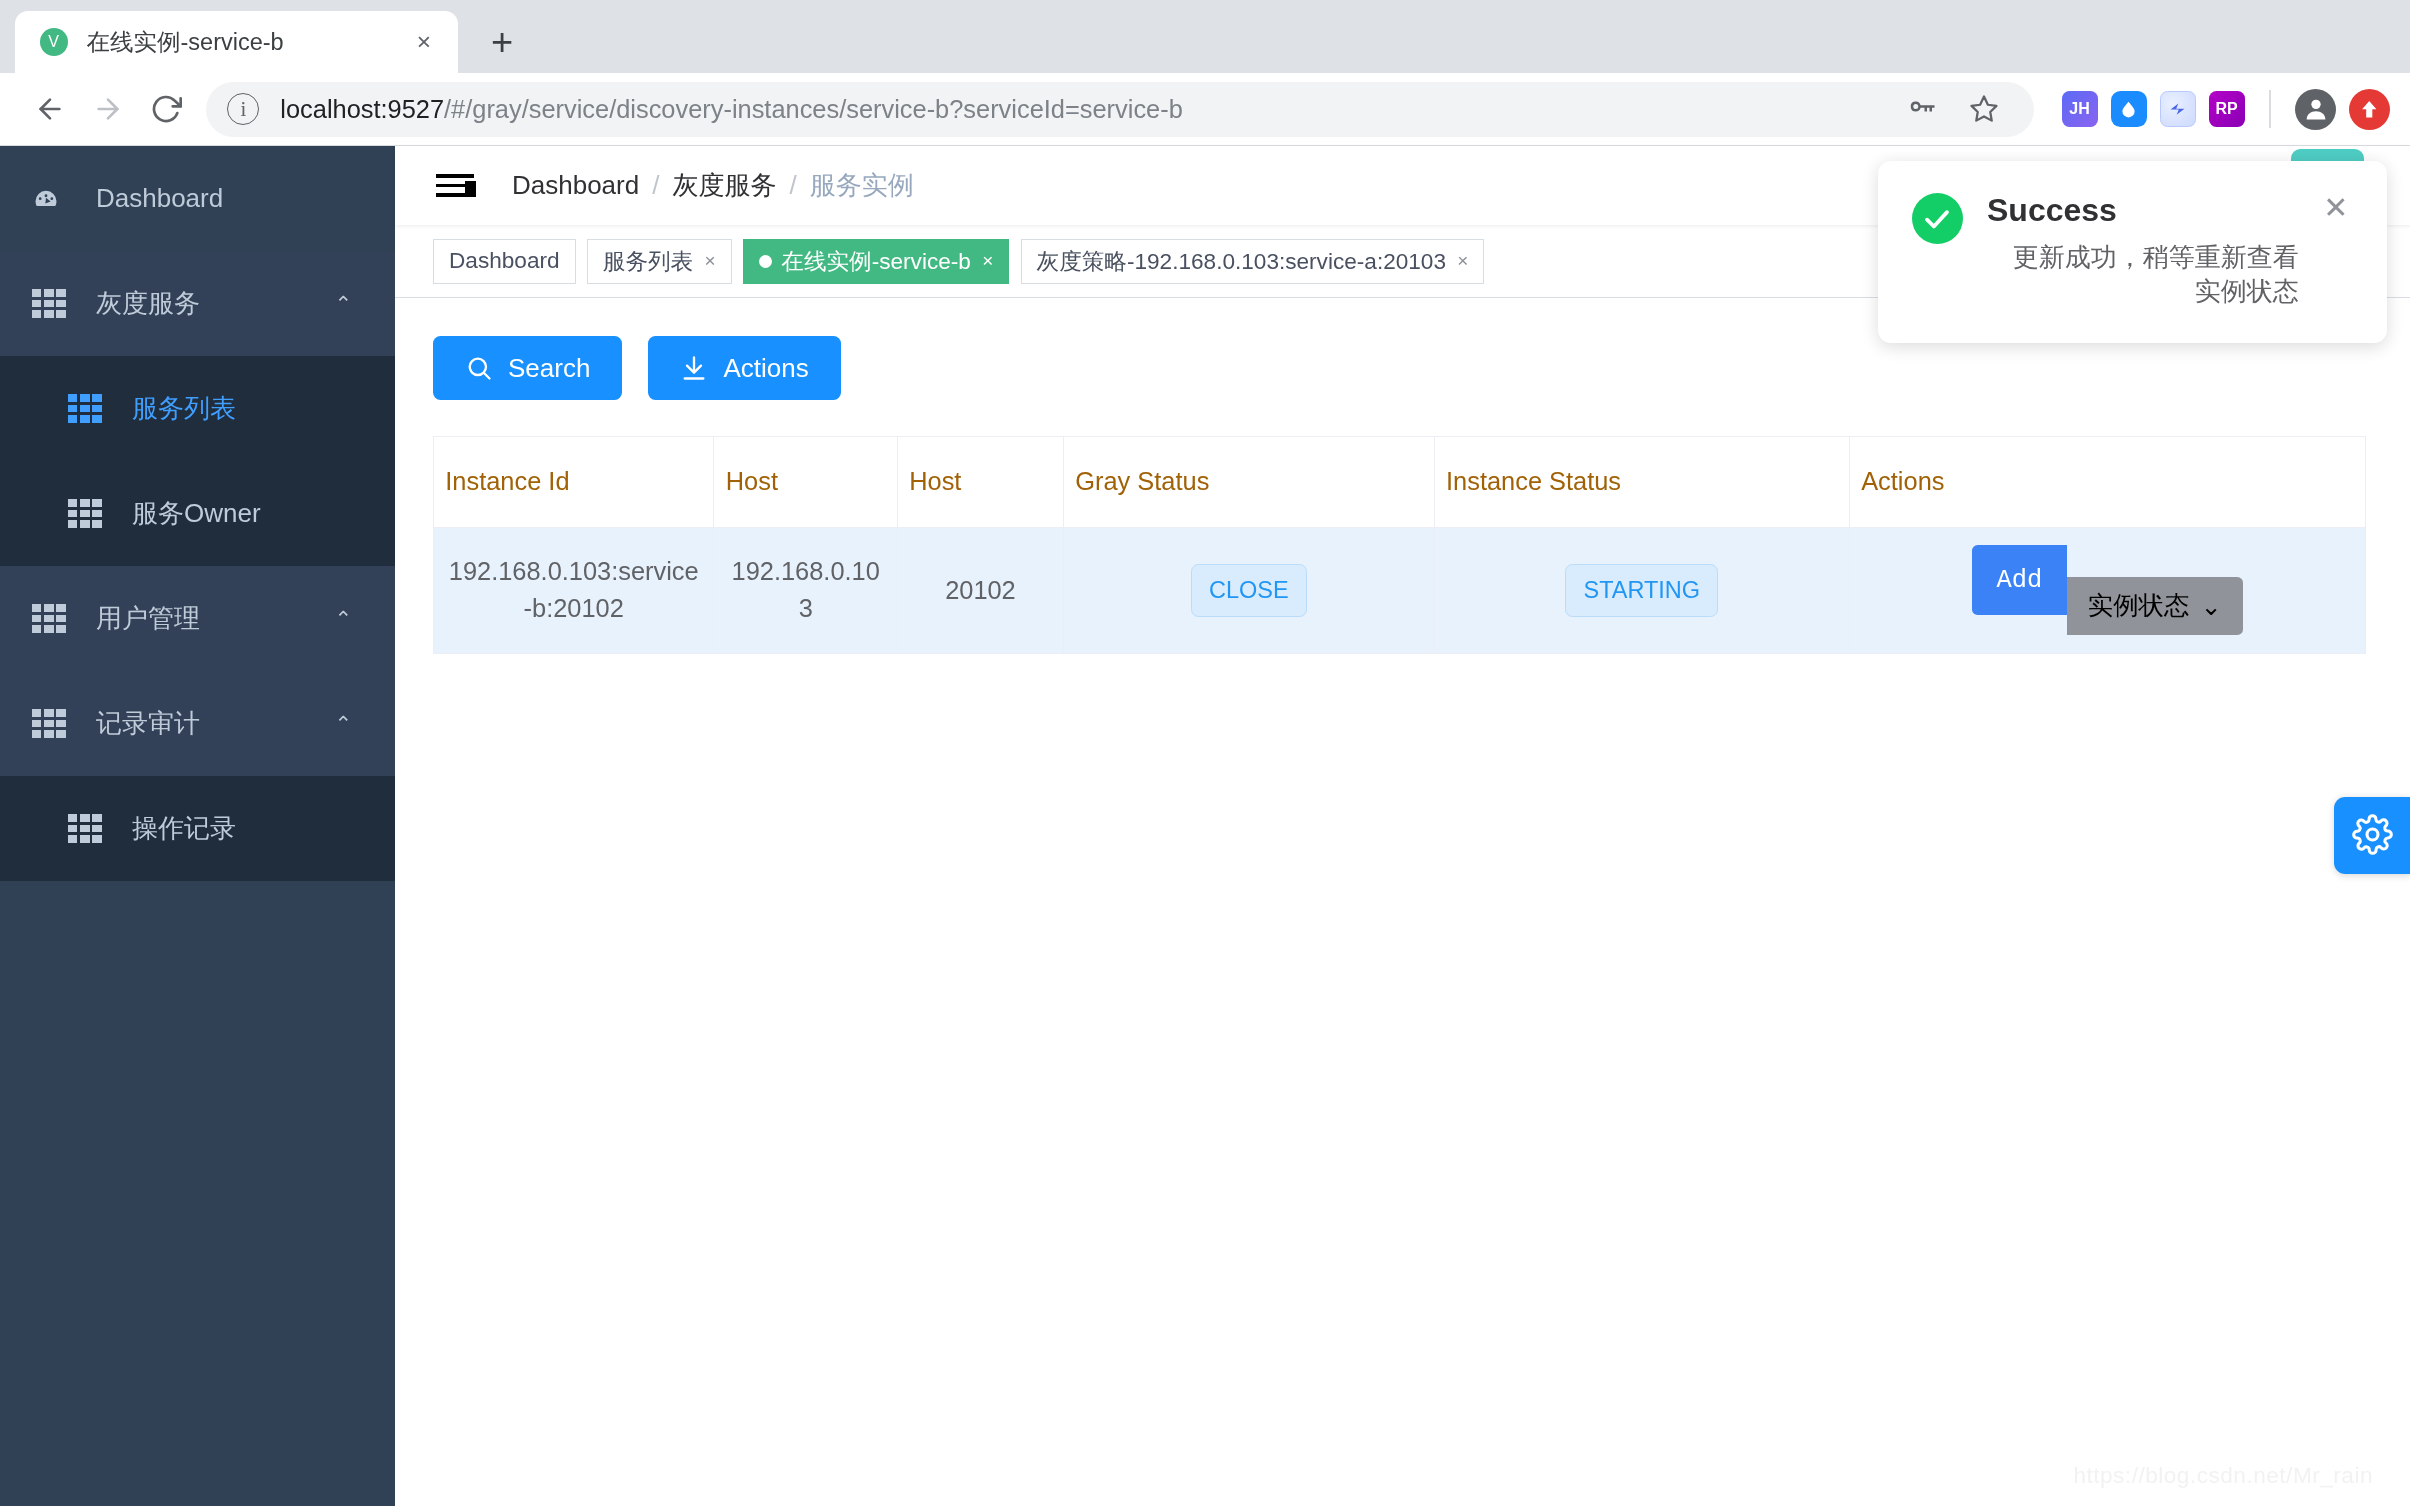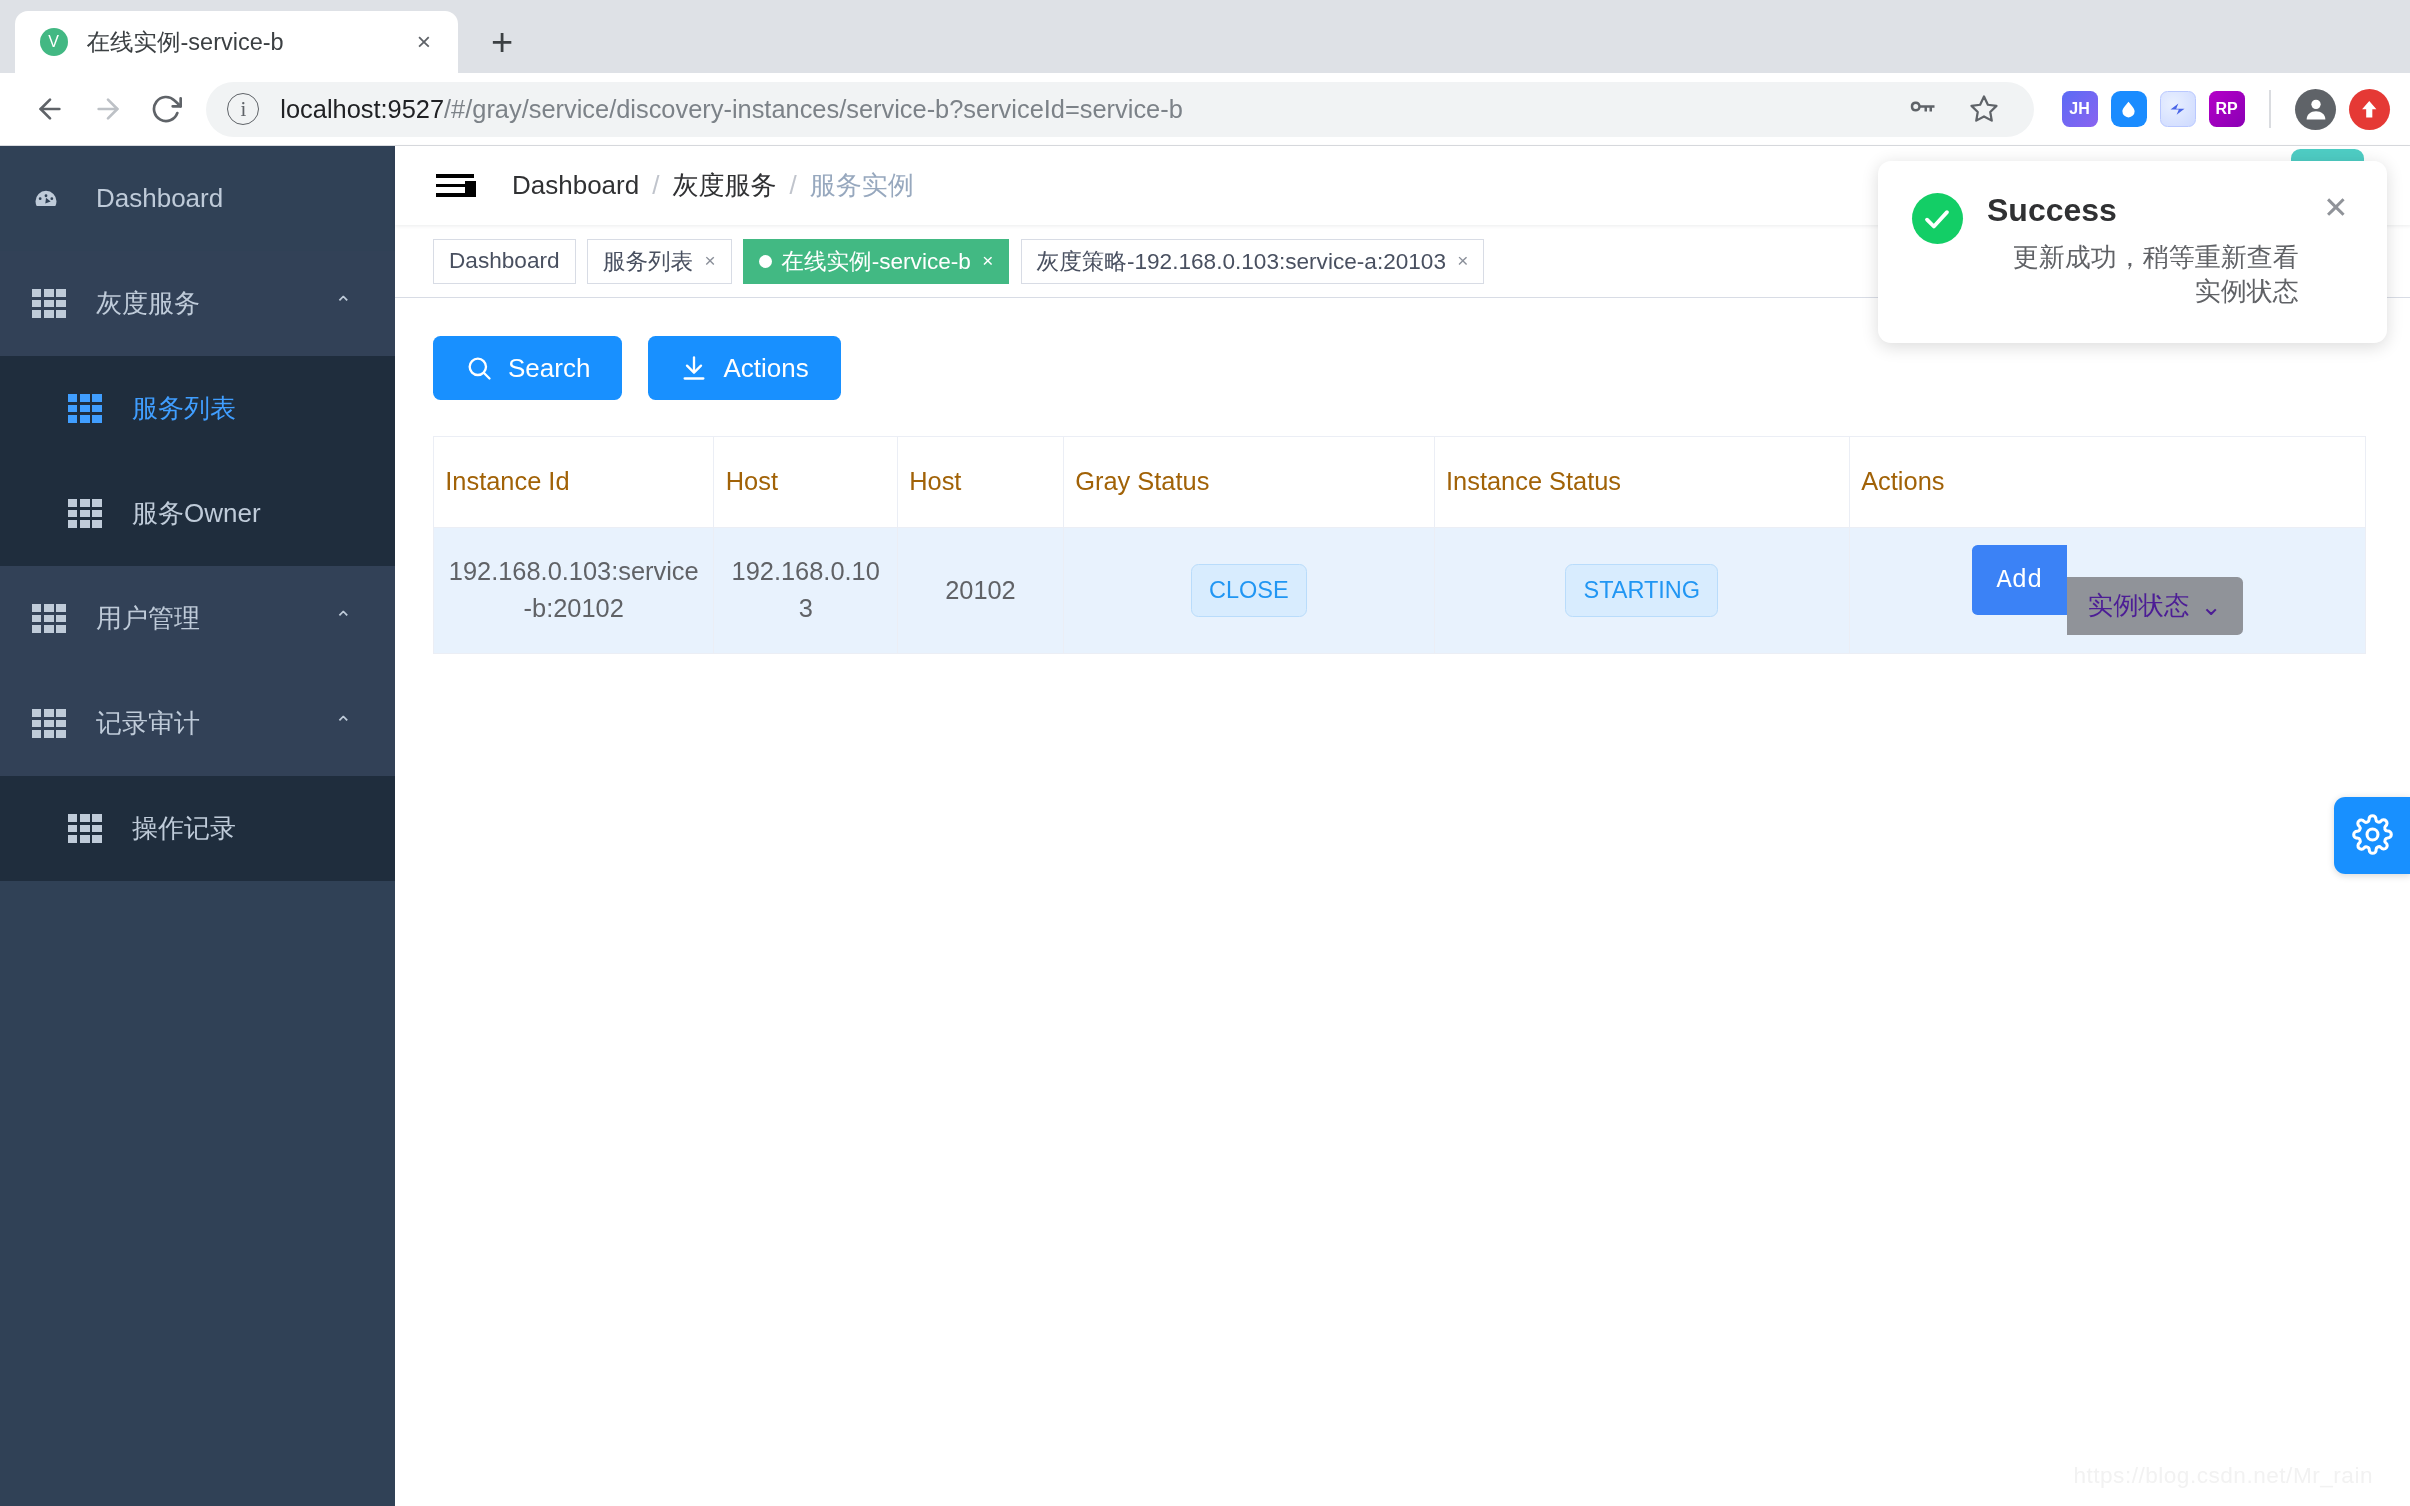--- a/index.html
+++ b/index.html
@@ -176,21 +176,21 @@
   }
   .act-group { display: inline-flex; align-items: stretch; }
   .act-btn {
     height: 70px; display: inline-flex; align-items: center; justify-content: center;
     padding: 0 24.5px; font-size: 25.4px; color: #fff; background: #3b82f6;
     border: none; border-radius: 5.6px 0 0 5.6px; cursor: pointer;
     font-family: Liberation Mono, monospace;
   }
   .act-drop {
     height: 58px; display: inline-flex; align-items: center; justify-content: center;
-    padding: 0 21px; font-size: 25.4px; color: #4c1d95; background: #909399;
+    padding: 0 21px; font-size: 25.4px; color: #000000; background: #909399;
     border: none; border-radius: 0 5.6px 5.6px 0; cursor: pointer; gap: 11.3px;
     font-family: "Liberation Sans", sans-serif;
     margin-top: 32px;
   }
 
   
   .fab {
     position: absolute; right: 0; top: 499px; width: 77px; height: 77px;
     background: #1890ff; border-radius: 11.3px 0 0 11.3px;
     display: flex; align-items: center; justify-content: center;

